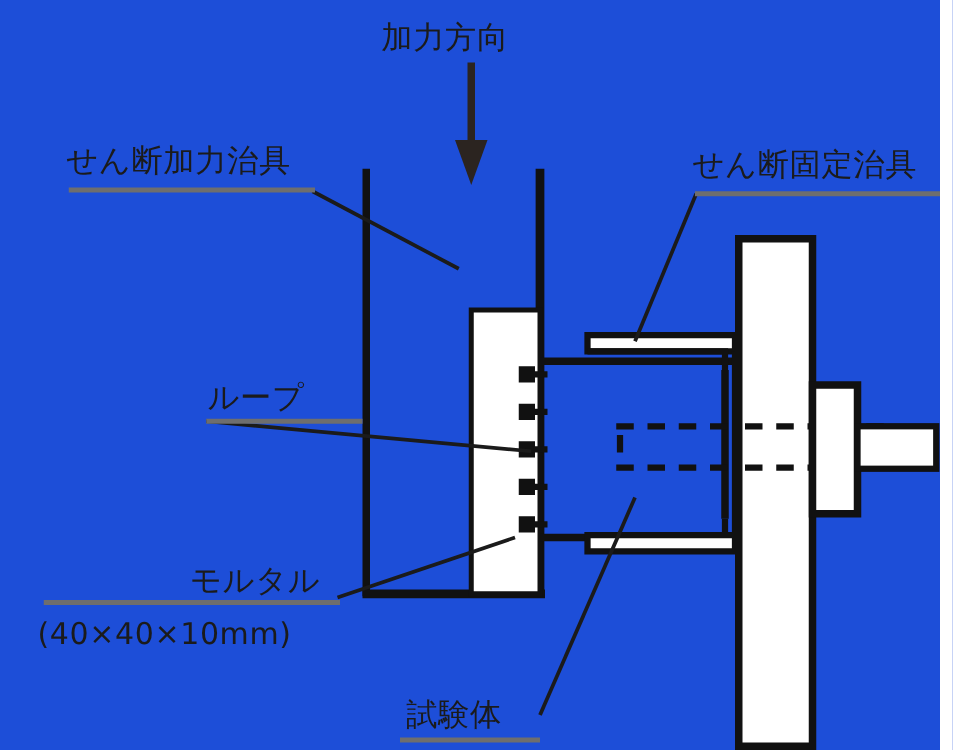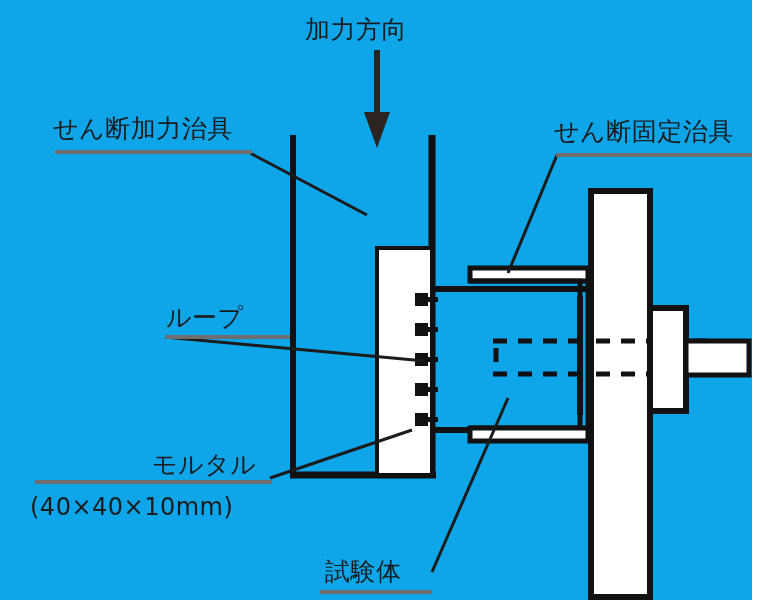--- a/index.html
+++ b/index.html
@@ -8,21 +8,21 @@
     padding: 0;
     background: #ffffff;
   }
   body {
     font-family: "DejaVu Sans", "Liberation Sans", sans-serif;
   }
   #diagram-root {
     position: relative;
     width: 752px;
     height: 600px;
-    background: #0ea5e9;
+    background: #1d4ed8;
     overflow: hidden;
   }
   svg#diagram-svg {
     display: block;
     width: 762px;
     height: 600px;
   }
   .lbl {
     font-family: "DejaVu Sans", "Liberation Sans", sans-serif;
     fill: #1b1b1b;

